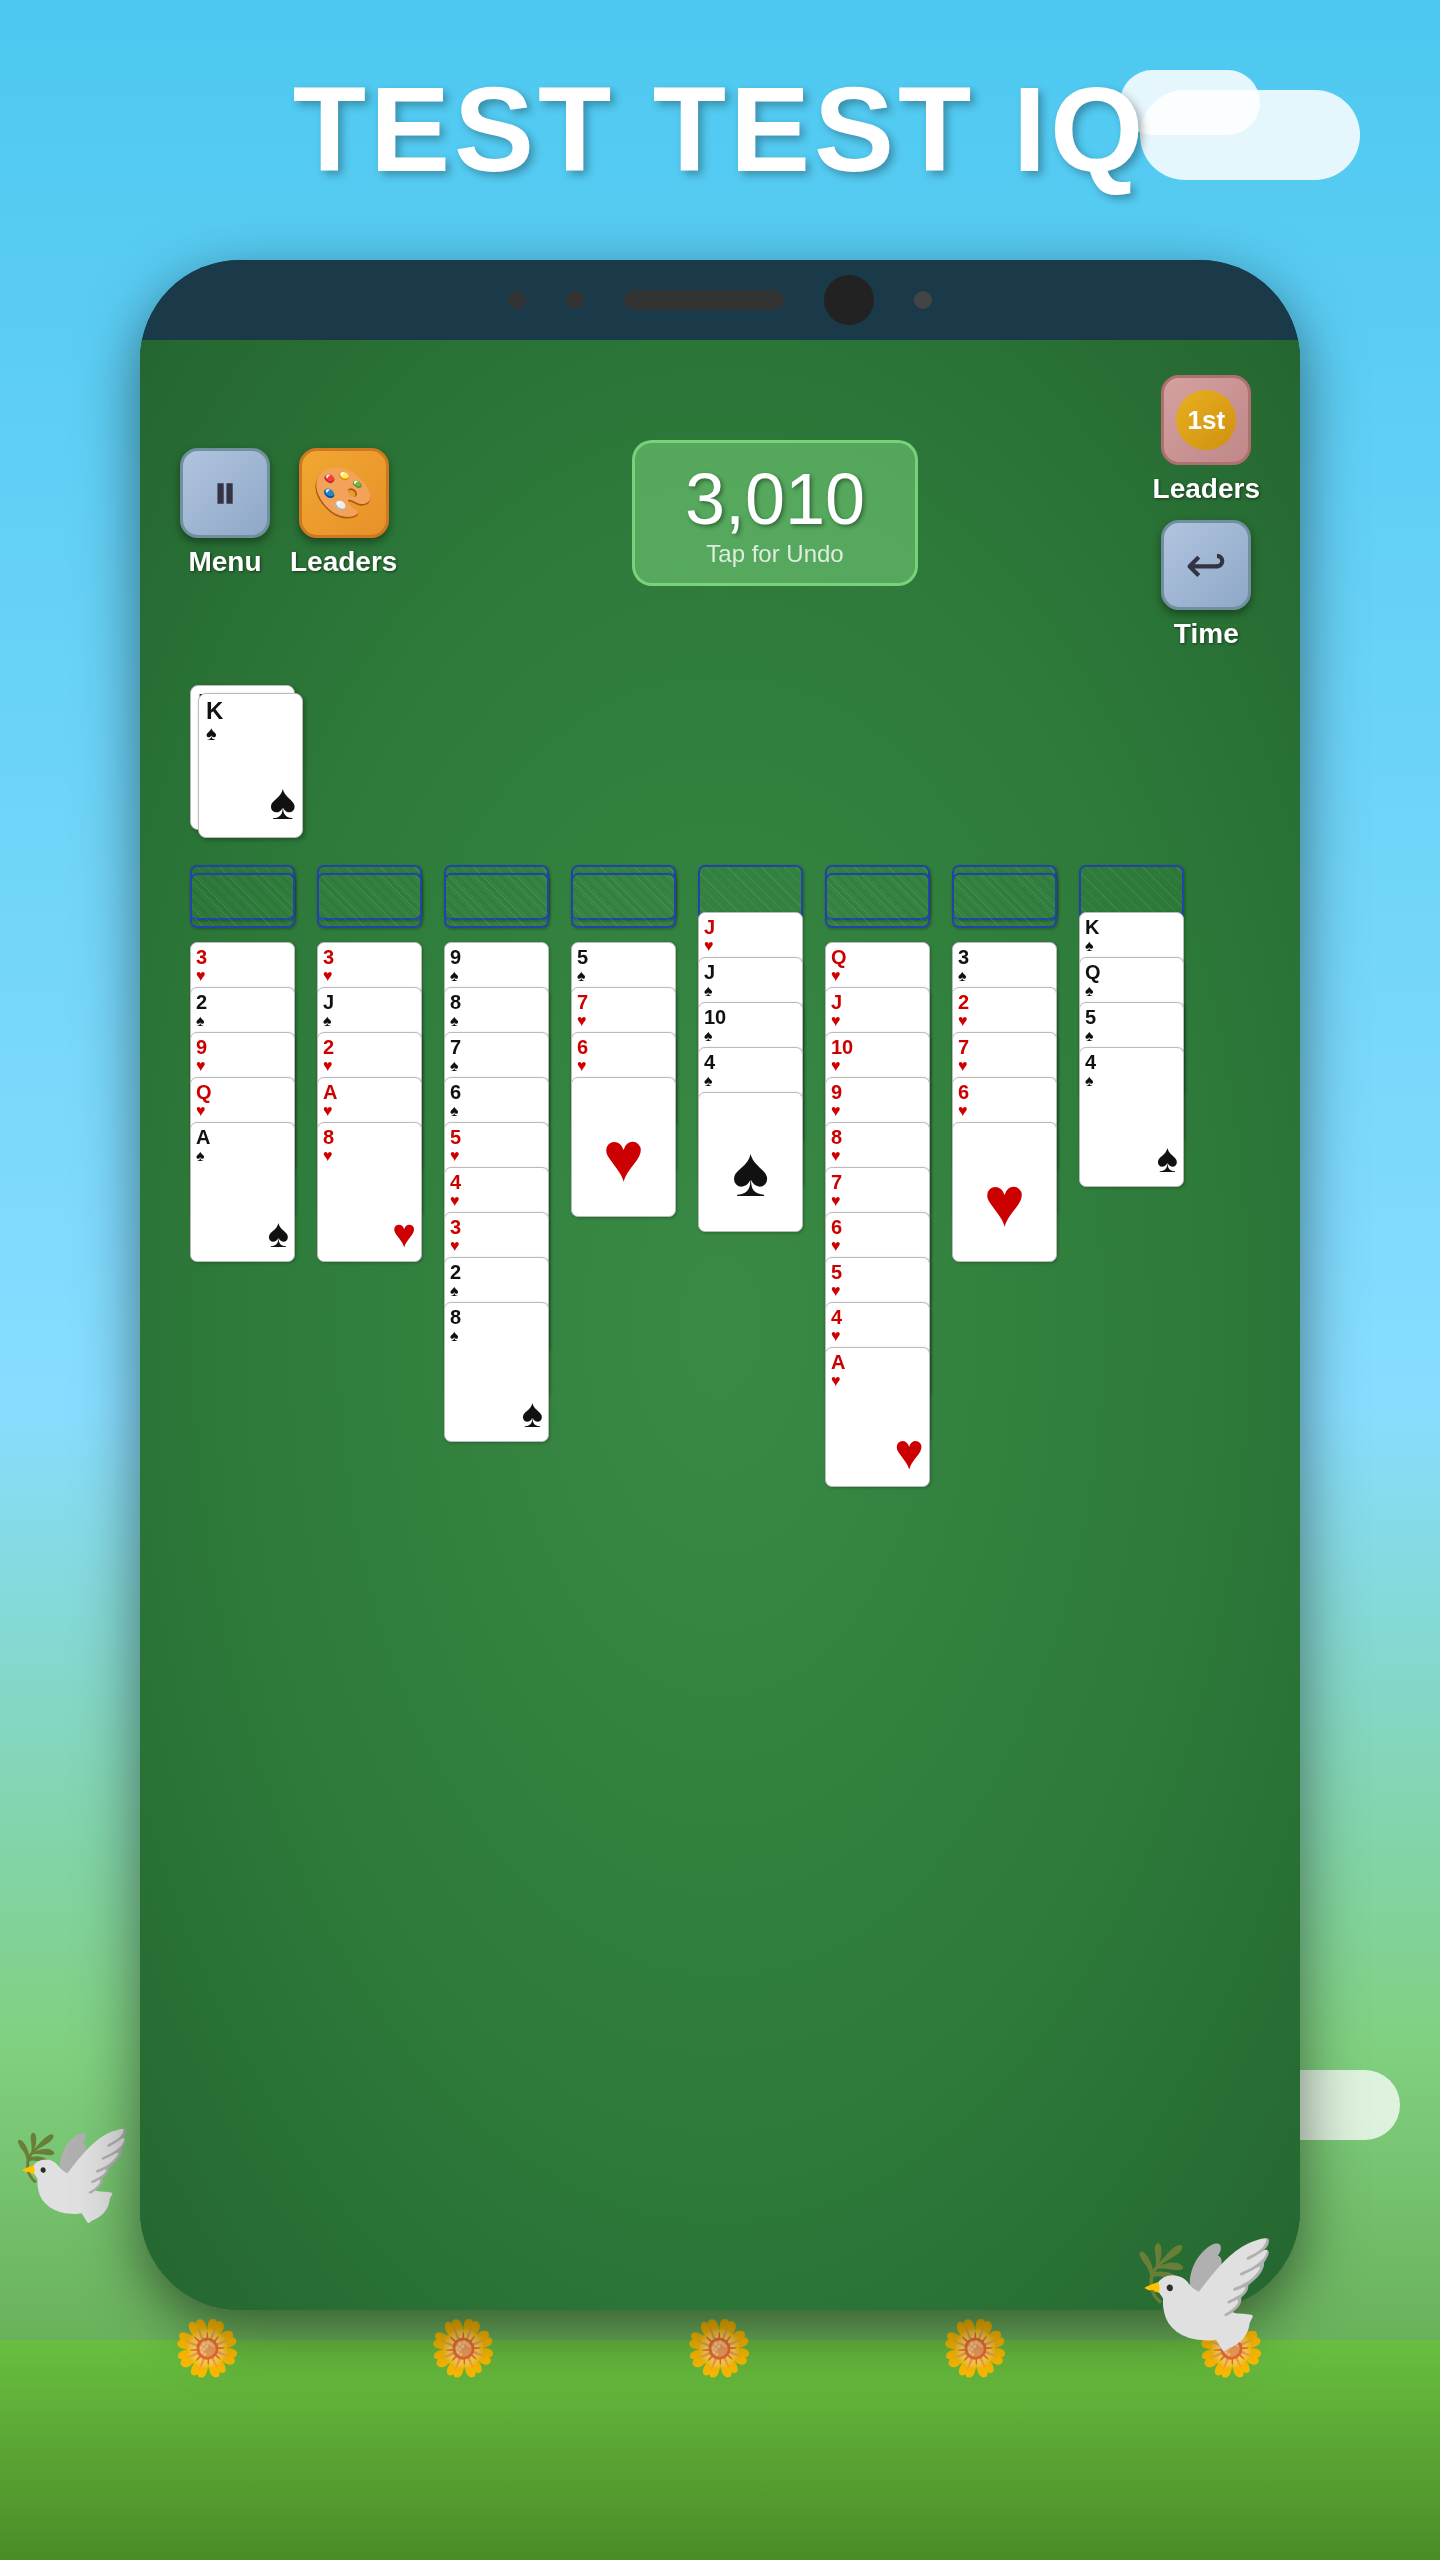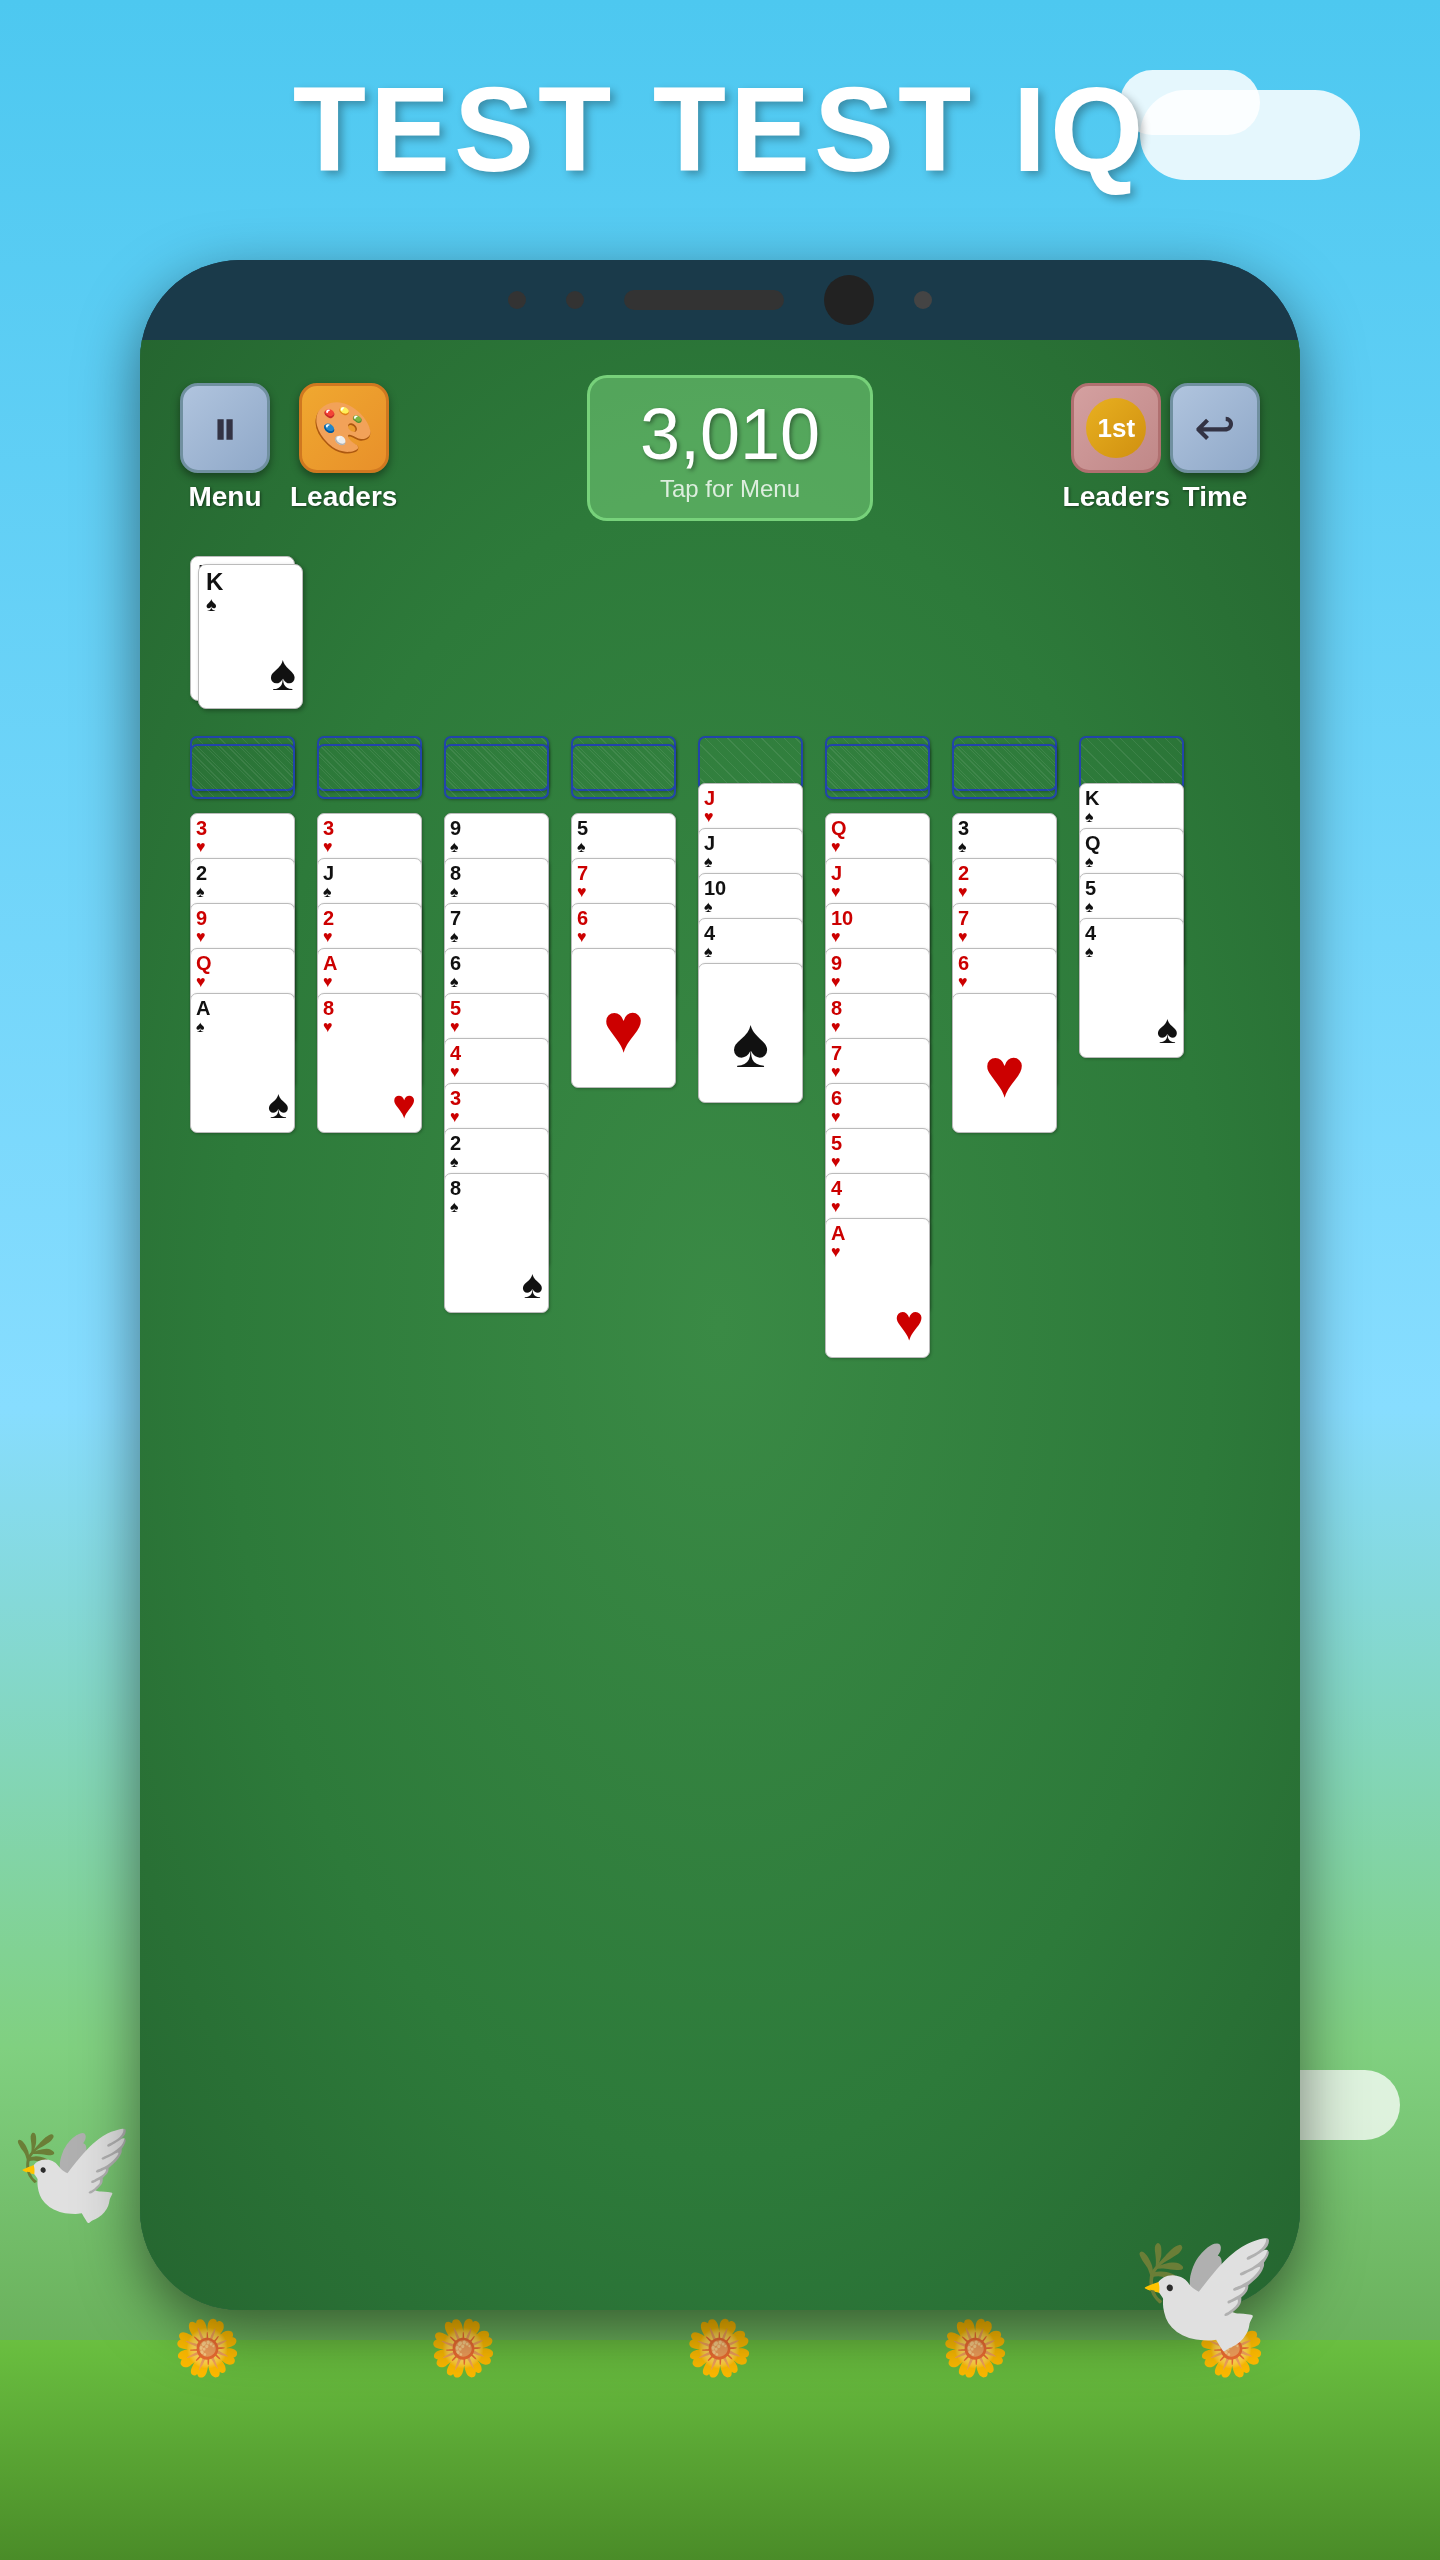--- a/index.html
+++ b/index.html
@@ -72,20 +72,22 @@
     }
 
     .toolbar-left {
       display: flex;
       gap: 20px;
       align-items: center;
     }
 
     .toolbar-right {
       display: flex;
+      gap: 15px;
+      flex-direction: column;
     }
 
     .toolbar-btn {
       display: flex;
       flex-direction: column;
       align-items: center;
       gap: 8px;
       cursor: pointer;
     }
 
@@ -286,21 +288,21 @@
         <div class="toolbar-btn">
           <div class="btn-icon themes-icon">
             <span style="font-size:50px;">🎨</span>
           </div>
           <span class="btn-label">Leaders</span>
         </div>
       </div>
 
       <div class="score-display">
         <span class="score-value">3,010</span>
-        <span class="score-label">Tap for Menu</span>
+        <span class="score-label">Tap for Undo</span>
       </div>
 
       <div class="toolbar-right">
 
         <div class="toolbar-btn">
           <div class="medal-badge">
             <div class="medal-inner">1st</div>
           </div>
           <span class="btn-label">Leaders</span>
         </div>

